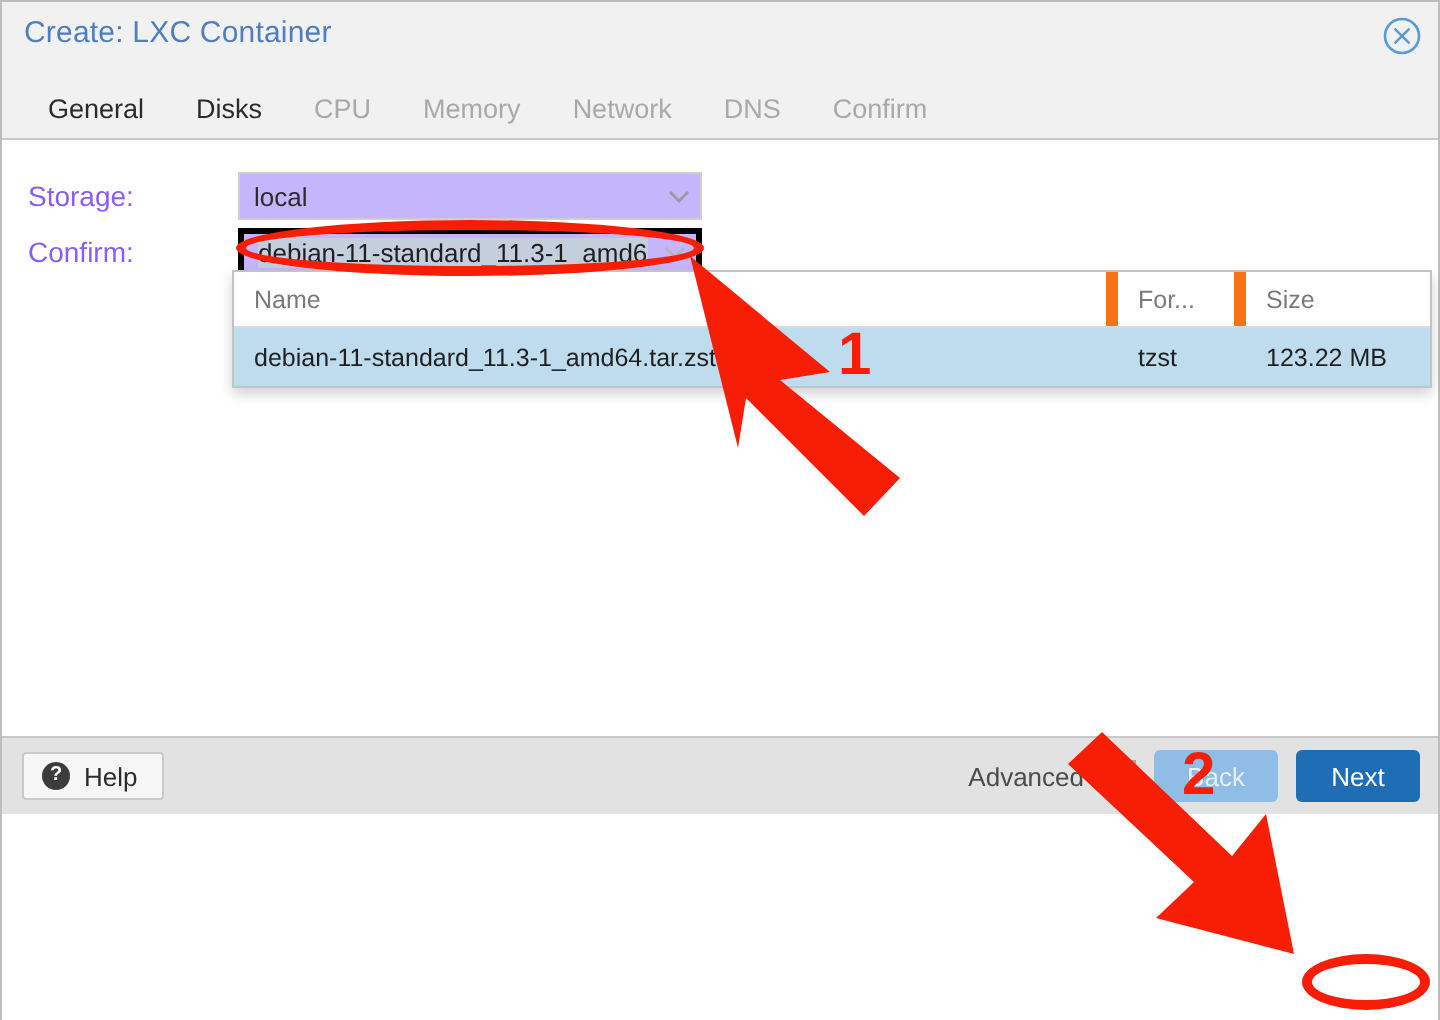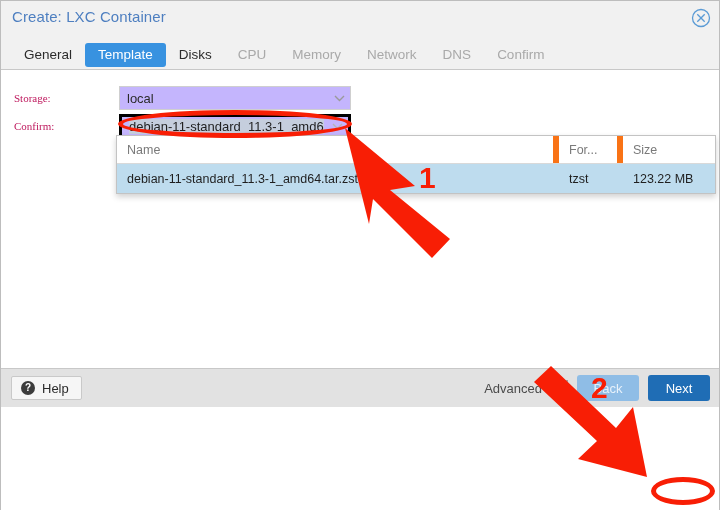--- a/index.html
+++ b/index.html
@@ -55,24 +55,23 @@
   .tab.active { background:#3892e0; color:#ffffff; }
   .tab.disabled { color:#a9a9a9; cursor:default; }
 
   
   .body {
     position:absolute; left:1px; top:70px; width:718px; height:400px;
     background:#ffffff;
   }
   .field-row { position:absolute; display:flex; align-items:center; }
   .field-label {
-    font-size:11px; color:#be185d;
+    font-size:14px; color:#8b5cf6;
     width:105px;
     white-space:nowrap;
-    font-family:Liberation Serif, serif;
   }
   .combo {
     position:relative;
     width:232px; height:24px;
     border:1px solid #cfcfcf;
     background:#c4b5fd;
     box-sizing:border-box;
     display:flex; align-items:center;
     cursor:pointer;
   }
@@ -223,21 +222,20 @@
     <div class="close-btn">
       <svg width="20" height="20" viewBox="0 0 20 20">
         <circle cx="10" cy="10" r="8.5" fill="none" stroke="#5b9bd5" stroke-width="1.3"></circle>
         <line x1="6.3" y1="6.3" x2="13.7" y2="13.7" stroke="#5b9bd5" stroke-width="1.3"></line>
         <line x1="13.7" y1="6.3" x2="6.3" y2="13.7" stroke="#5b9bd5" stroke-width="1.3"></line>
       </svg>
     </div>
 
     <div class="tabs">
       <div class="tab">General</div>
-      <div class="tab active">Template</div>
       <div class="tab">Disks</div>
       <div class="tab disabled">CPU</div>
       <div class="tab disabled">Memory</div>
       <div class="tab disabled">Network</div>
       <div class="tab disabled">DNS</div>
       <div class="tab disabled">Confirm</div>
     </div>
   </div>
 
   <div class="body">

